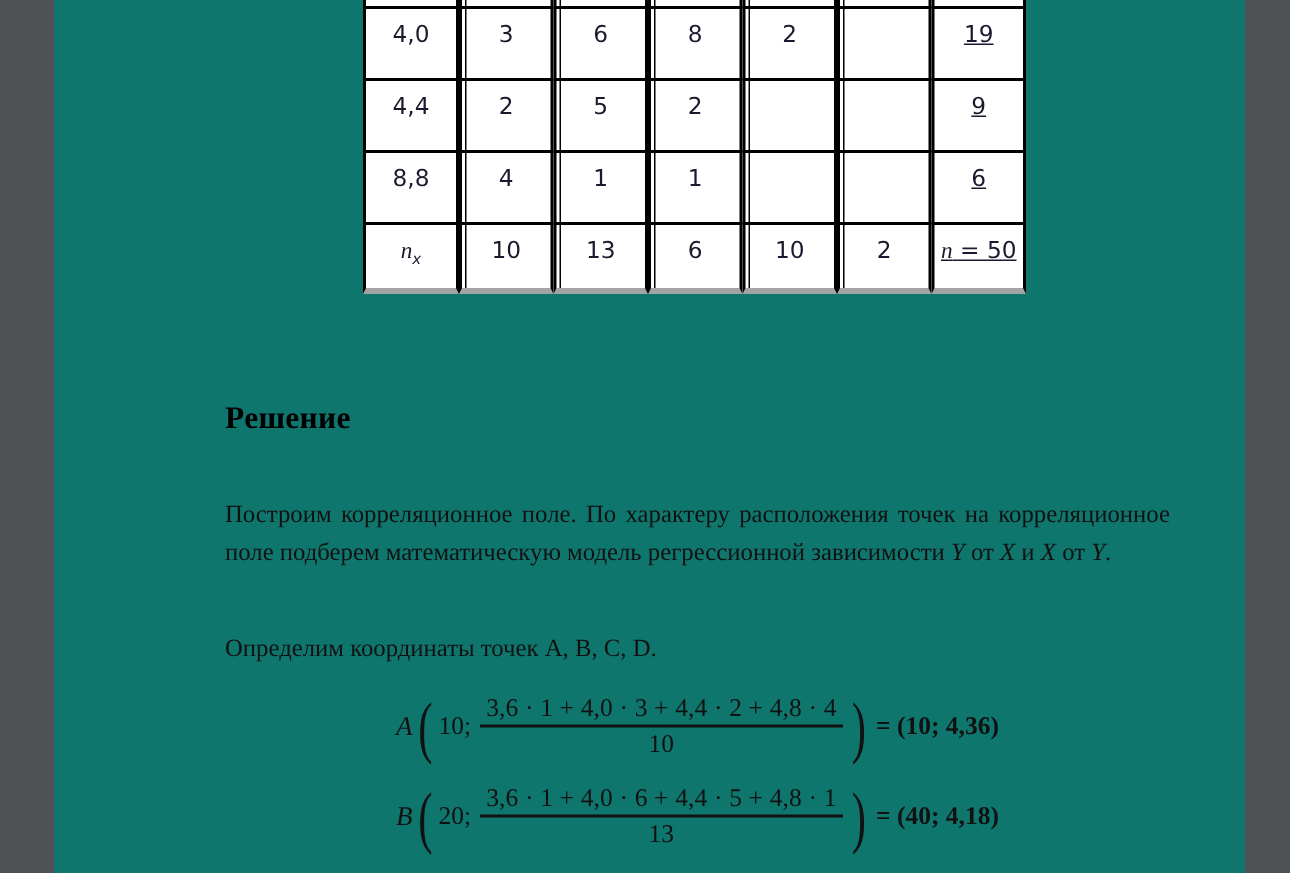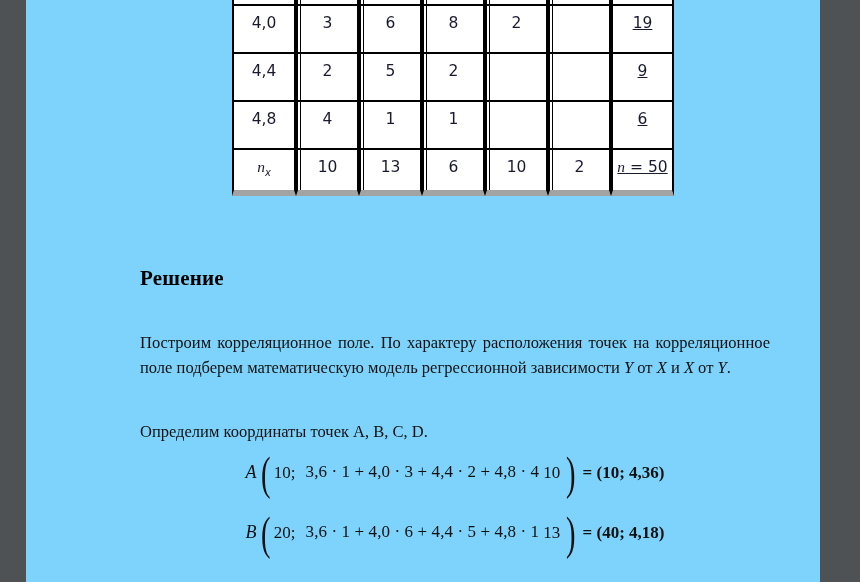--- a/index.html
+++ b/index.html
@@ -8,25 +8,25 @@
     background: #4e5255;
   }
   body {
     width: 860px;
     height: 582px;
     overflow: hidden;
     font-family: "Liberation Serif", "DejaVu Serif", serif;
   }
   #page {
     position: absolute;
-    left: 26px;
+    left: 36px;
     top: 0;
     width: 794px;
     height: 582px;
-    background: #7dd3fc;
+    background: #0f766e;
     overflow: hidden;
   }
 
   
   #freq-table {
     position: absolute;
     left: 206px;
     top: -44px;
     border-collapse: separate;
     border-spacing: 0;
@@ -40,21 +40,21 @@
     font-size: 15.5px;
     color: #1a1a2e;
     padding-top: 8px;
     box-sizing: border-box;
     border-top: 2px solid #000;
     border-bottom: 0;
     border-left: 2px solid #000;
     border-right: 2px solid #000;
     background: #fff;
   }
-  #freq-table tr:last-child td { border-bottom: 6px solid #a3a3a3; }
+  #freq-table tr:last-child td { border-bottom: 4px solid #a3a3a3; }
   #freq-table td.col-y  { width: 64px; }
   #freq-table td.col-d  { width: 63px; }
   #freq-table td.col-ny { width: 63px; border-left: 2px solid #000; text-decoration: underline; }
   
   #freq-table td.dbl {
     box-shadow: inset 3px 0 0 -1px #fff, inset 4px 0 0 -1px #000;
   }
   #freq-table td em { font-style: italic; font-family: "Liberation Serif", serif; }
   #freq-table td sub { font-size: 10px; font-style: italic; }
 
@@ -115,21 +115,21 @@
     top: 1px;
   }
   .fml-inner {
     display: inline-flex;
     align-items: center;
     padding: 0 1px;
   }
   .fml-x { margin-right: 4px; }
   .frac {
     display: inline-flex;
-    flex-direction: row;
+    flex-direction: column;
     align-items: center;
     vertical-align: middle;
     margin: 0 2px;
   }
   .frac .num {
     padding: 0 4px 1px 4px;
     font-size: 17px;
     letter-spacing: 0.1px;
   }
   .frac .bar {
@@ -175,21 +175,21 @@
         <td class="col-y">4,4</td>
         <td class="col-d dbl">2</td>
         <td class="col-d dbl">5</td>
         <td class="col-d dbl">2</td>
         <td class="col-d dbl"></td>
         <td class="col-d dbl"></td>
         <td class="col-ny">9</td>
       </tr>
 
       <tr>
-        <td class="col-y">4,8</td>
+        <td class="col-y">8,8</td>
         <td class="col-d dbl">4</td>
         <td class="col-d dbl">1</td>
         <td class="col-d dbl">1</td>
         <td class="col-d dbl"></td>
         <td class="col-d dbl"></td>
         <td class="col-ny">6</td>
       </tr>
 
       <tr>
         <td class="col-y"><em>n</em><sub>x</sub></td>

